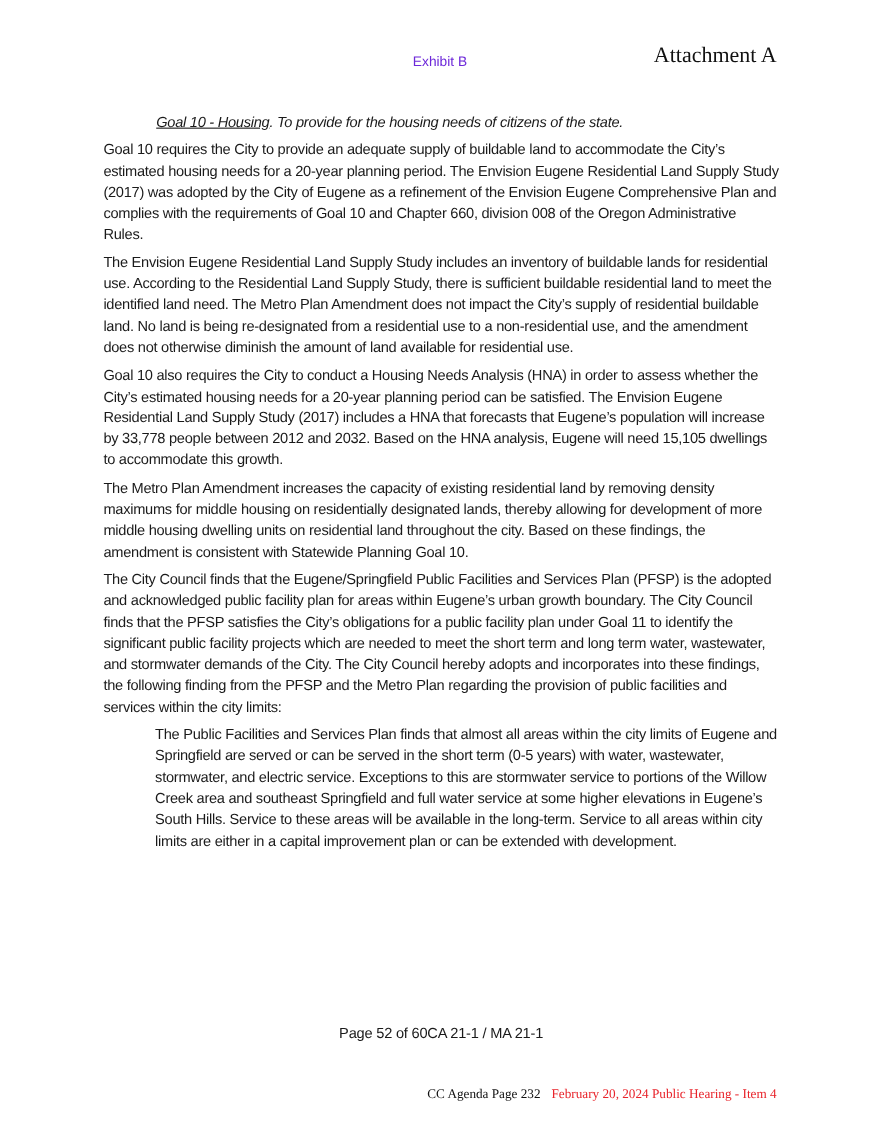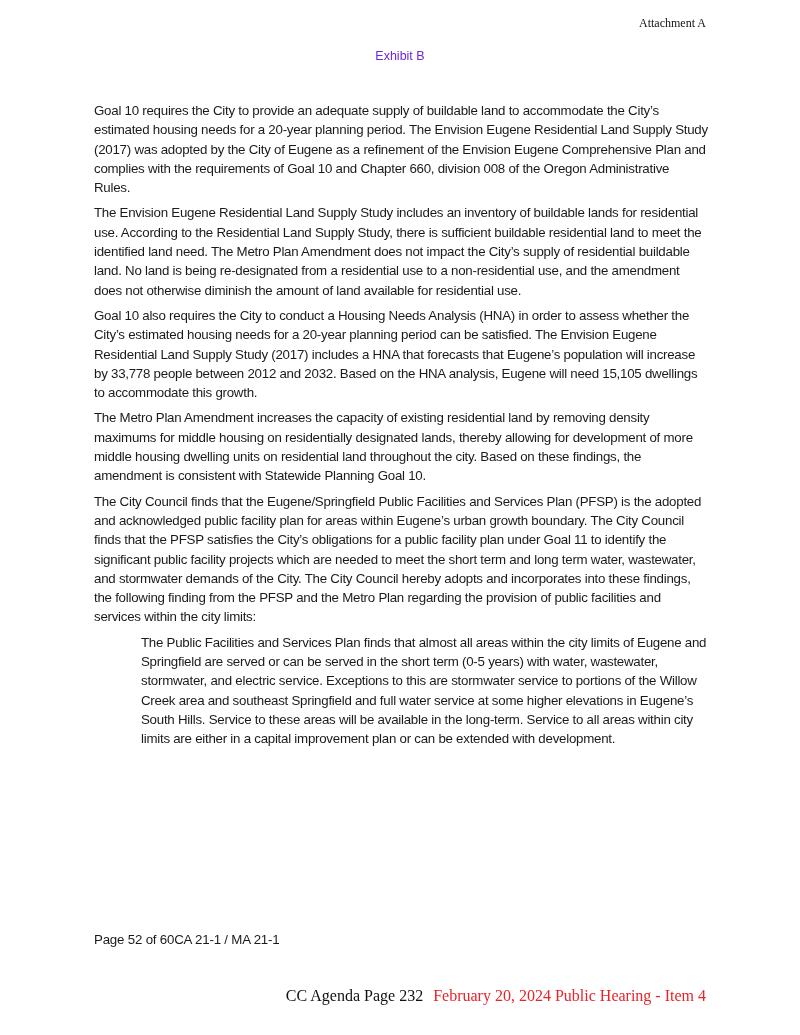--- a/index.html
+++ b/index.html
@@ -1,56 +1,57 @@
 <!DOCTYPE html>
 <html><head>
   <meta charset="utf-8">
   <style>
     html, body { margin: 0; padding: 0; background: #ffffff; }
     body {
       width: 800px; height: 1035px; position: relative; overflow: hidden;
       font-family: "Liberation Sans", sans-serif; color: #1a1a1a;
     }
     .attachment {
-      position: absolute; top: 16px; right: 94px;
-      font-family: "Liberation Serif", serif; font-size: 12px; color: #111;
+      position: absolute; top: 39px; right: 94px;
+      font-family: "Liberation Serif", serif; font-size: 20px; color: #111;
     }
     .exhibit {
       position: absolute; top: 49px; left: 0; width: 800px; text-align: center;
       font-size: 12.5px; color: #6d28d9;
     }
     .body {
       position: absolute; top: 101px; left: 94px; width: 614px;
       font-size: 13.3px; line-height: 19.3px; letter-spacing: -0.25px;
     }
     .body p { margin: 0 0 6px 0; }
     .indent-first { padding-left: 48px; }
     .it { font-style: italic; }
     .ul { text-decoration: underline; }
     .block { padding-left: 47px; }
     .page-footer {
       position: absolute; top: 932px; left: 94px; width: 614px;
-      font-size: 13.3px; display: flex; justify-content: flex-start;
+      font-size: 13.3px; display: flex; justify-content: center;
       letter-spacing: -0.2px;
     }
     .agenda-footer {
       position: absolute; top: 987px; right: 94px;
-      font-family: "Liberation Serif", serif; font-size: 16px;
+      font-family: "Liberation Serif", serif; font-size: 12px;
       white-space: nowrap;
     }
     .agenda-footer .black { color: #111; }
     .agenda-footer .red { color: #e8232a; margin-left: 10px; }
   </style>
 </head>
 <body>
 
 <div class="attachment">Attachment A</div>
 <div class="exhibit">Exhibit B</div>
 
 <div class="body">
+  <p class="indent-first it"><span class="ul">Goal 10 - Housing</span><span>. To provide for the housing needs of citizens of the state.</span></p>
   <p>Goal 10 requires the City to provide an adequate supply of buildable land to accommodate the City’s estimated housing needs for a 20-year planning period. The Envision Eugene Residential Land Supply Study (2017) was adopted by the City of Eugene as a refinement of the Envision Eugene Comprehensive Plan and complies with the requirements of Goal 10 and Chapter 660, division 008 of the Oregon Administrative Rules.</p>
   <p>The Envision Eugene Residential Land Supply Study includes an inventory of buildable lands for residential use. According to the Residential Land Supply Study, there is sufficient buildable residential land to meet the identified land need.  The Metro Plan Amendment does not impact the City’s supply of residential buildable land. No land is being re-designated from a residential use to a non-residential use, and the amendment does not otherwise diminish the amount of land available for residential use.</p>
   <p>Goal 10 also requires the City to conduct a Housing Needs Analysis (HNA) in order to assess whether the City’s estimated housing needs for a 20-year planning period can be satisfied. The Envision Eugene Residential Land Supply Study (2017) includes a HNA that forecasts that Eugene’s population will increase by 33,778 people between 2012 and 2032. Based on the HNA analysis, Eugene will need 15,105 dwellings to accommodate this growth.</p>
   <p>The Metro Plan Amendment increases the capacity of existing residential land by removing density maximums for middle housing on residentially designated lands, thereby allowing for development of more middle housing dwelling units on residential land throughout the city. Based on these findings, the amendment is consistent with Statewide Planning Goal 10.</p>
 
   <p>The City Council finds that the Eugene/Springfield Public Facilities and Services Plan (PFSP) is the adopted and acknowledged public facility plan for areas within Eugene’s urban growth boundary. The City Council finds that the PFSP satisfies the City’s obligations for a public facility plan under Goal 11 to identify the significant public facility projects which are needed to meet the short term and long term water, wastewater, and stormwater demands of the City.  The City Council hereby adopts and incorporates into these findings, the following finding from the PFSP and the Metro Plan regarding the provision of public facilities and services within the city limits:</p>
   <p class="block">The Public Facilities and Services Plan finds that almost all areas within the city limits of Eugene and Springfield are served or can be served in the short term (0-5 years) with water, wastewater, stormwater, and electric service.  Exceptions to this are stormwater service to portions of the Willow Creek area and southeast Springfield and full water service at some higher elevations in Eugene’s South Hills.  Service to these areas will be available in the long-term.  Service to all areas within city limits are either in a capital improvement plan or can be extended with development.</p>
 </div>
 
 <div class="page-footer">

